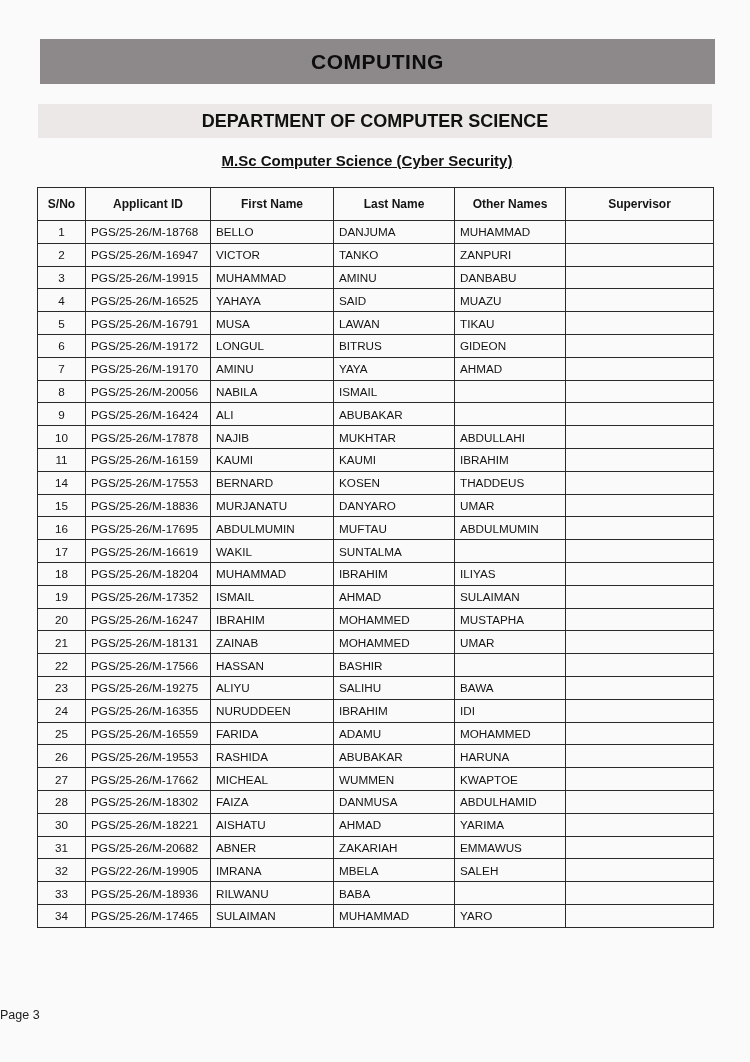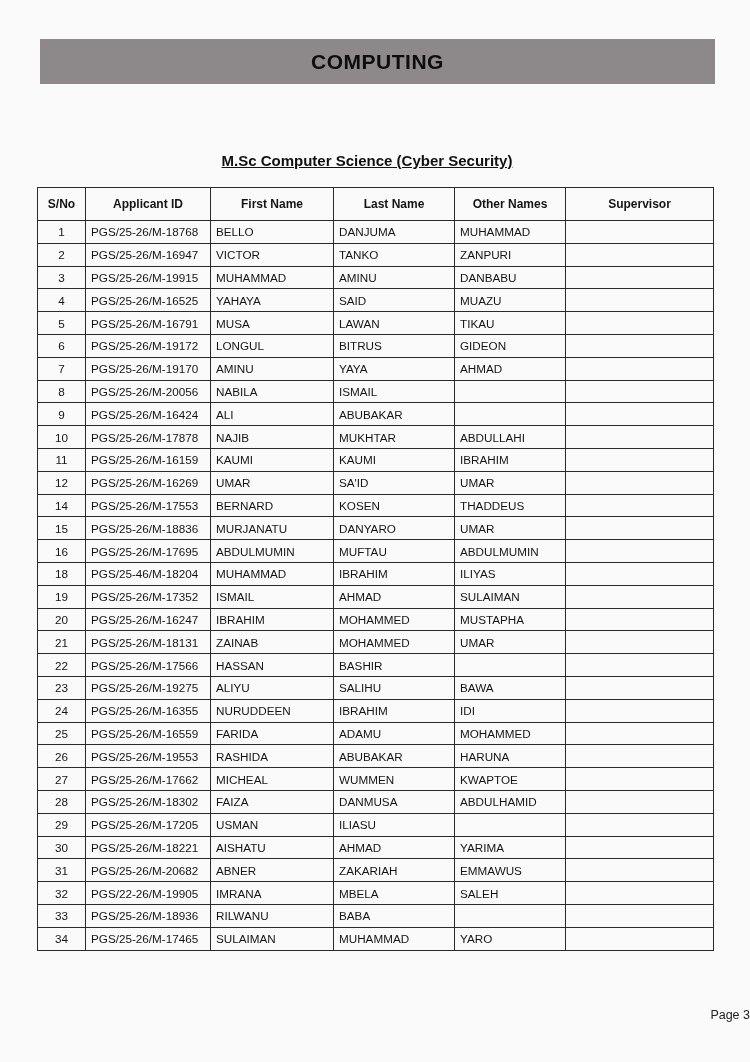--- a/index.html
+++ b/index.html
@@ -94,32 +94,33 @@
   col.w1 { width: 125px; }
   col.w2 { width: 123px; }
   col.w3 { width: 121px; }
   col.w4 { width: 111px; }
   col.w5 { width: 148px; }
   .footer {
     position: absolute;
     left: 0;
     top: 1008px;
     width: 750px;
-    text-align: right;
+    text-align: left;
     font-size: 12.5px;
     color: #222;
   }
 </style>
 </head>
 <body style="background: rgb(251, 250, 250);">
 
 <div class="page">
 
   <div class="banner" style="background: rgb(141, 136, 137);">COMPUTING</div>
 
+  <div class="dept" style="background: rgb(235, 232, 231);">DEPARTMENT OF COMPUTER SCIENCE</div>
 
   <div class="programme">M.Sc Computer Science (Cyber Security)</div>
 
   <table class="applicants">
     <colgroup>
       <col class="w0">
         <col class="w1">
         <col class="w2">
       <col class="w3">
         <col class="w4">
@@ -218,28 +219,20 @@
         </tr>
         <tr>
           <td class="c0">11</td>
           <td class="c1">PGS/25-26/M-16159</td>
           <td class="c2">KAUMI</td>
           <td class="c3">KAUMI</td>
           <td class="c4">IBRAHIM</td>
           <td class="c5"></td>
         </tr>
         <tr>
-          <td class="c0">12</td>
-          <td class="c1">PGS/25-26/M-16269</td>
-          <td class="c2">UMAR</td>
-          <td class="c3">SA'ID</td>
-          <td class="c4">UMAR</td>
-          <td class="c5"></td>
-        </tr>
-        <tr>
           <td class="c0">14</td>
           <td class="c1">PGS/25-26/M-17553</td>
           <td class="c2">BERNARD</td>
           <td class="c3">KOSEN</td>
           <td class="c4">THADDEUS</td>
           <td class="c5"></td>
         </tr>
         <tr>
           <td class="c0">15</td>
           <td class="c1">PGS/25-26/M-18836</td>
@@ -250,22 +243,30 @@
         </tr>
         <tr>
           <td class="c0">16</td>
           <td class="c1">PGS/25-26/M-17695</td>
           <td class="c2">ABDULMUMIN</td>
           <td class="c3">MUFTAU</td>
           <td class="c4">ABDULMUMIN</td>
           <td class="c5"></td>
         </tr>
         <tr>
+          <td class="c0">17</td>
+          <td class="c1">PGS/25-26/M-16619</td>
+          <td class="c2">WAKIL</td>
+          <td class="c3">SUNTALMA</td>
+          <td class="c4"></td>
+          <td class="c5"></td>
+        </tr>
+        <tr>
           <td class="c0">18</td>
-          <td class="c1">PGS/25-46/M-18204</td>
+          <td class="c1">PGS/25-26/M-18204</td>
           <td class="c2">MUHAMMAD</td>
           <td class="c3">IBRAHIM</td>
           <td class="c4">ILIYAS</td>
           <td class="c5"></td>
         </tr>
         <tr>
           <td class="c0">19</td>
           <td class="c1">PGS/25-26/M-17352</td>
           <td class="c2">ISMAIL</td>
           <td class="c3">AHMAD</td>
@@ -338,28 +339,20 @@
         </tr>
         <tr>
           <td class="c0">28</td>
           <td class="c1">PGS/25-26/M-18302</td>
           <td class="c2">FAIZA</td>
           <td class="c3">DANMUSA</td>
           <td class="c4">ABDULHAMID</td>
           <td class="c5"></td>
         </tr>
         <tr>
-          <td class="c0">29</td>
-          <td class="c1">PGS/25-26/M-17205</td>
-          <td class="c2">USMAN</td>
-          <td class="c3">ILIASU</td>
-          <td class="c4"></td>
-          <td class="c5"></td>
-        </tr>
-        <tr>
           <td class="c0">30</td>
           <td class="c1">PGS/25-26/M-18221</td>
           <td class="c2">AISHATU</td>
           <td class="c3">AHMAD</td>
           <td class="c4">YARIMA</td>
           <td class="c5"></td>
         </tr>
         <tr>
           <td class="c0">31</td>
           <td class="c1">PGS/25-26/M-20682</td>

